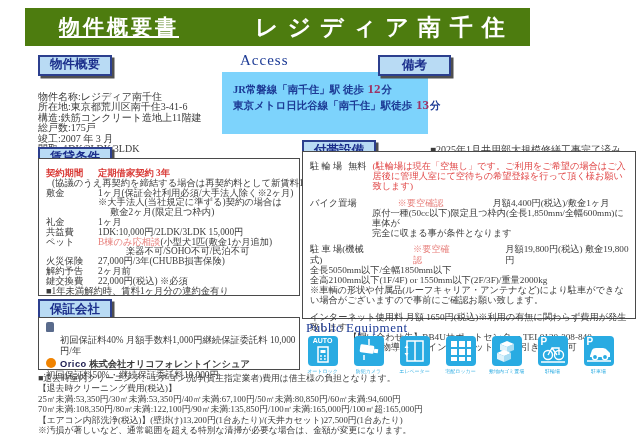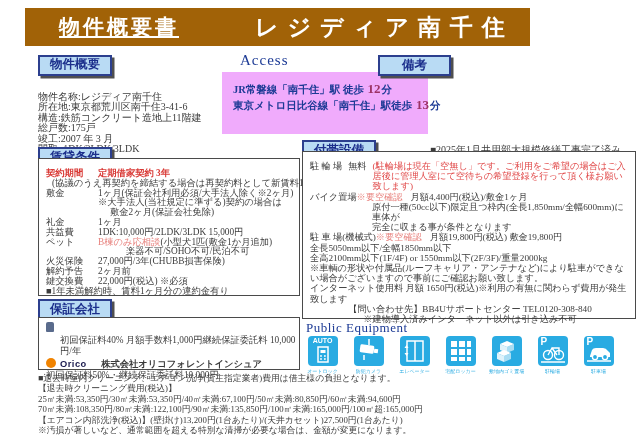--- a/index.html
+++ b/index.html
@@ -1,39 +1,39 @@
 <!DOCTYPE html>
 <html lang="ja"><head>
 <meta charset="utf-8">
 <style>
   html,body{margin:0;padding:0;background:#ffffff;}
   .page{position:relative;width:640px;height:443px;background:#fff;overflow:hidden;
         font-family:"Liberation Serif","DejaVu Serif",serif;color:#3c3c3c;}
   .sans{font-family:"Liberation Sans","DejaVu Sans",sans-serif;}
 
   
-  .banner{position:absolute;left:25px;top:8px;width:505px;height:38px;background:#a16207;
+  .banner{position:absolute;left:25px;top:8px;width:505px;height:38px;background:#4d7c0f;
           display:flex;align-items:center;}
   .doc-title{color:#fff;font-size:21px;font-weight:bold;letter-spacing:3px;
              text-decoration:underline;margin-left:34px;}
   .prop-name{color:#fff;font-size:23px;font-weight:bold;letter-spacing:9px;margin-left:76px;}
 
   
   .hdr-box{position:absolute;background:#b9dbf4;border:2px solid #2c3f8e;
            box-shadow:2.5px 2.5px 0 #4f4f4f;color:#1c2f8c;font-weight:bold;font-size:12.5px;
            padding:1px 10px;line-height:15px;white-space:nowrap;}
   .box{position:absolute;border:1px solid #4a4a4a;background:#fff;box-sizing:border-box;}
 
   
   .ov-lines{position:absolute;left:38px;top:92px;width:200px;font-size:10px;line-height:10.4px;}
   .ov-lines div{white-space:nowrap;}
 
   
   .access-label{position:absolute;left:240px;top:52px;color:#1c3a95;font-size:15px;letter-spacing:1px;}
-  .access-box{position:absolute;left:222px;top:72px;width:206px;height:62px;background:#f0abfc;text-align:center;}
+  .access-box{position:absolute;left:222px;top:72px;width:206px;height:62px;background:#7dd3fc;text-align:center;}
   .access-line{position:absolute;left:11px;white-space:nowrap;color:#1c3a95;
                font-weight:bold;font-size:10.5px;}
   .min{color:#9c3366;font-size:13px;font-weight:bold;padding:0 1px;}
 
   
   .remarks{position:absolute;left:423px;top:80px;width:214px;font-size:7.6px;line-height:9px;}
   .remarks .item{margin-bottom:8px;}
 
   
   .rental-content{position:absolute;left:46px;top:169px;width:248px;font-size:9.3px;line-height:9.8px;}
@@ -50,21 +50,21 @@
             margin-right:4px;vertical-align:-1px;}
   .orico-dot{display:inline-block;width:10px;height:10px;border-radius:50%;background:#f08300;
              margin-right:4px;vertical-align:-1px;}
   .orico-name{font-weight:bold;color:#1a1a4e;letter-spacing:0.5px;}
   .g-ind{padding-left:14px;}
 
   
   .fac-note{position:absolute;left:430px;top:143px;font-size:10px;color:#3c3c3c;}
   .fac-content{position:absolute;left:310px;top:161px;width:320px;font-size:9.2px;line-height:10.2px;}
   .frow{display:flex;}
-  .fgap{}
+  .fgap{margin-top:6px;gap:41px;}
   .red2{color:#e04545;flex:1;min-width:0;}
   .find{padding-left:62px;}
   .fcenter{text-align:center;}
 
   
   .pe-label{position:absolute;left:306px;top:320px;color:#1c3a95;font-size:13px;letter-spacing:0.5px;}
   .pe-row{position:absolute;left:306px;top:336px;display:flex;gap:13px;}
   .pe-item{width:33px;display:flex;flex-direction:column;align-items:center;}
   .pe-icon{width:30px;height:30px;background:#29abe2;border-radius:4px;position:relative;
            display:flex;align-items:center;justify-content:center;overflow:hidden;}
@@ -121,21 +121,21 @@
         <span>(協議のうえ再契約を締結する場合は再契約料として新賃料1ヵ月分)</span>
       </div>
     <div class="row">
         <span class="lbl">敷金</span>
         <span>1ヶ月(保証会社利用必須/大手法人除く※2ヶ月)</span>
       </div>
     <div class="row ind1">
         <span>※大手法人(当社規定に準ずる)契約の場合は</span>
       </div>
     <div class="row ind2">
-        <span>敷金2ヶ月(保証会社免除)</span>
+        <span>敷金2ヶ月(限定且つ枠内)</span>
       </div>
     <div class="row">
         <span class="lbl">礼金</span>
         <span>1ヶ月</span>
       </div>
     <div class="row">
         <span class="lbl">共益費</span>
         <span>1DK:10,000円/2LDK/3LDK 15,000円</span>
       </div>
     <div class="row">
@@ -161,21 +161,21 @@
     <div class="row">
         <span>■1年未満解約時、賃料1ヶ月分の違約金有り</span>
       </div>
   </div>
 
   <div class="hdr-box sans" style="left:38px;top:299px;">保証会社</div>
   <div class="box" style="left:38px;top:317px;width:262px;height:53px;"></div>
   <div class="guar-content">
     <div><span class="iuc-logo"></span></div>
     <div class="g-ind">初回保証料40% 月額手数料1,000円継続保証委託料 10,000円/年</div>
-    <div><span class="orico-dot"></span><span class="orico-name sans">Orico</span>&nbsp;<span class="sans" style="font-weight:bold;margin-left:12px;">株式会社オリコフォレントインシュア</span></div>
+    <div><span class="orico-dot"></span><span class="orico-name sans">Orico</span>&nbsp;<span class="sans" style="font-weight:bold;">株式会社オリコフォレントインシュア</span></div>
     <div>初回保証料50%・継続保証委託料10,000円</div>
   </div>
 
   <div class="hdr-box sans" style="left:302px;top:140px;">付帯設備</div>
   <div class="fac-note">■2025年1月共用部大規模修繕工事完了済み</div>
   <div class="box" style="left:302px;top:151px;width:334px;height:168px;"></div>
   <div class="fac-content">
     <div class="frow">
         <span style="flex-shrink:0;">駐 輪 場</span>
         <span style="flex-shrink:0;padding:0 6px;">無料</span>

